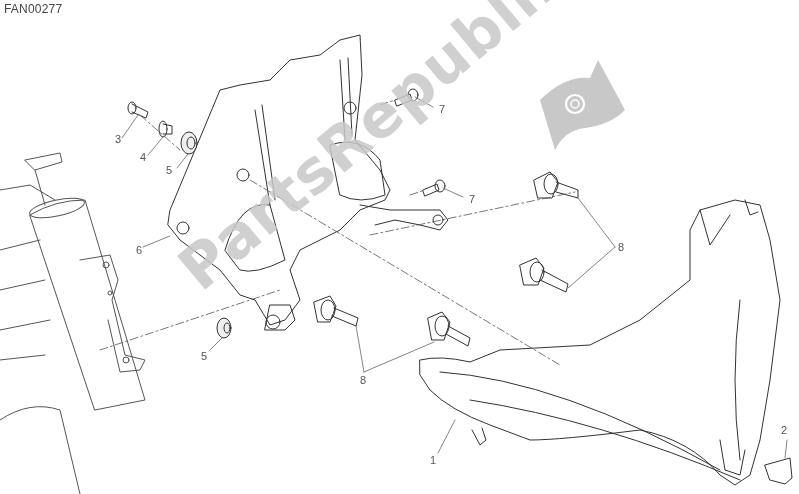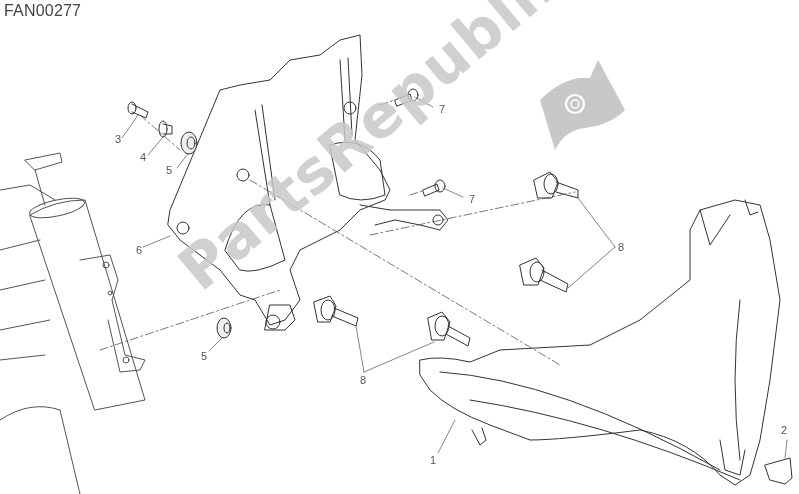--- a/index.html
+++ b/index.html
@@ -1,17 +1,17 @@
 <!DOCTYPE html>
 <html><head>
 <meta charset="utf-8">
 <style>
   html, body { margin:0; padding:0; background:#ffffff; }
   body { width:799px; height:494px; position:relative; overflow:hidden; font-family:"Liberation Sans", sans-serif; }
-  .code { position:absolute; left:4px; top:2px; font-size:16px; color:#444; letter-spacing:0.2px; }
+  .code { position:absolute; left:4px; top:2px; font-size:12px; color:#444; letter-spacing:0.2px; }
   svg.diagram { position:absolute; left:0; top:0; width:799px; height:494px; }
   .callout { position:absolute; font-size:11px; color:#555; font-family:"Liberation Sans", sans-serif; line-height:1; }
   .watermark { position:absolute; left:165px; top:250px; font-family:"DejaVu Sans", sans-serif; font-weight:bold; font-size:60px; color:#c8c8c8; opacity:0.85; transform:rotate(-40deg); transform-origin:left top; white-space:nowrap; letter-spacing:1px; }
 </style>
 </head>
 <body>
 
 <div class="code">FAN00277</div>
 
 <svg class="diagram" viewBox="0 0 799 494" xmlns="http://www.w3.org/2000/svg">

